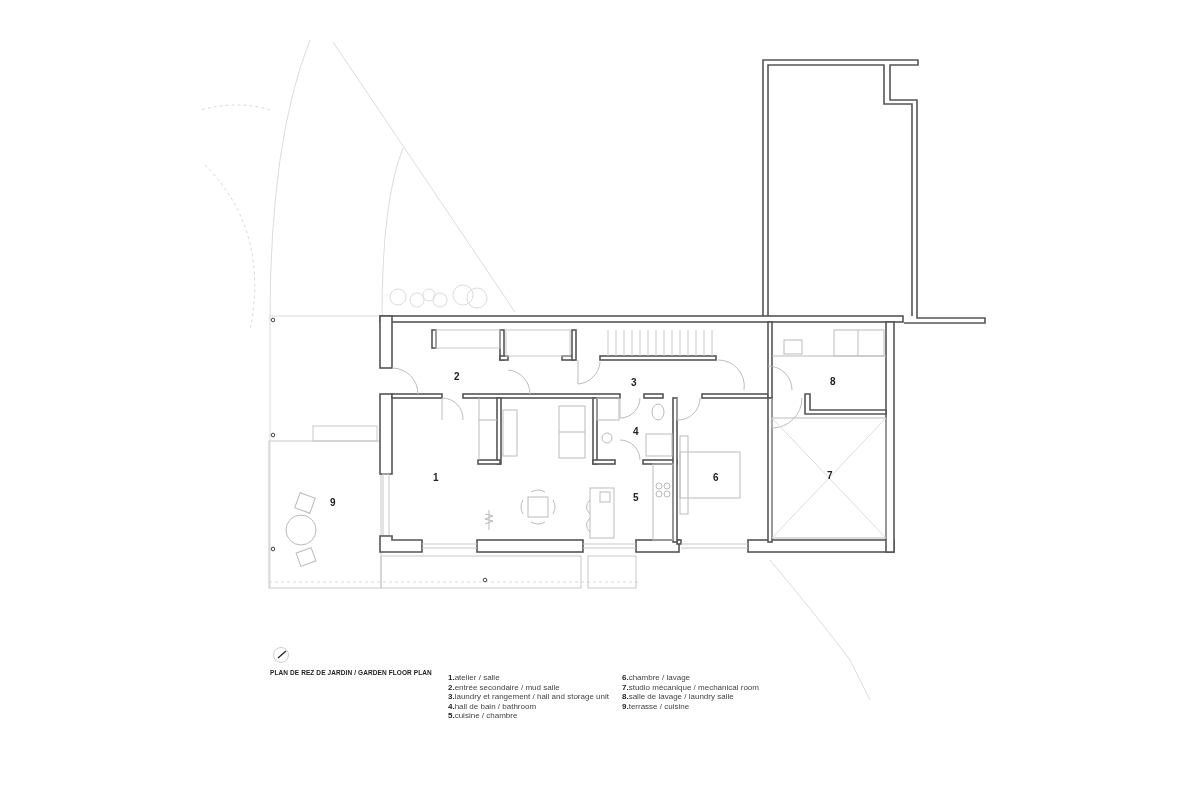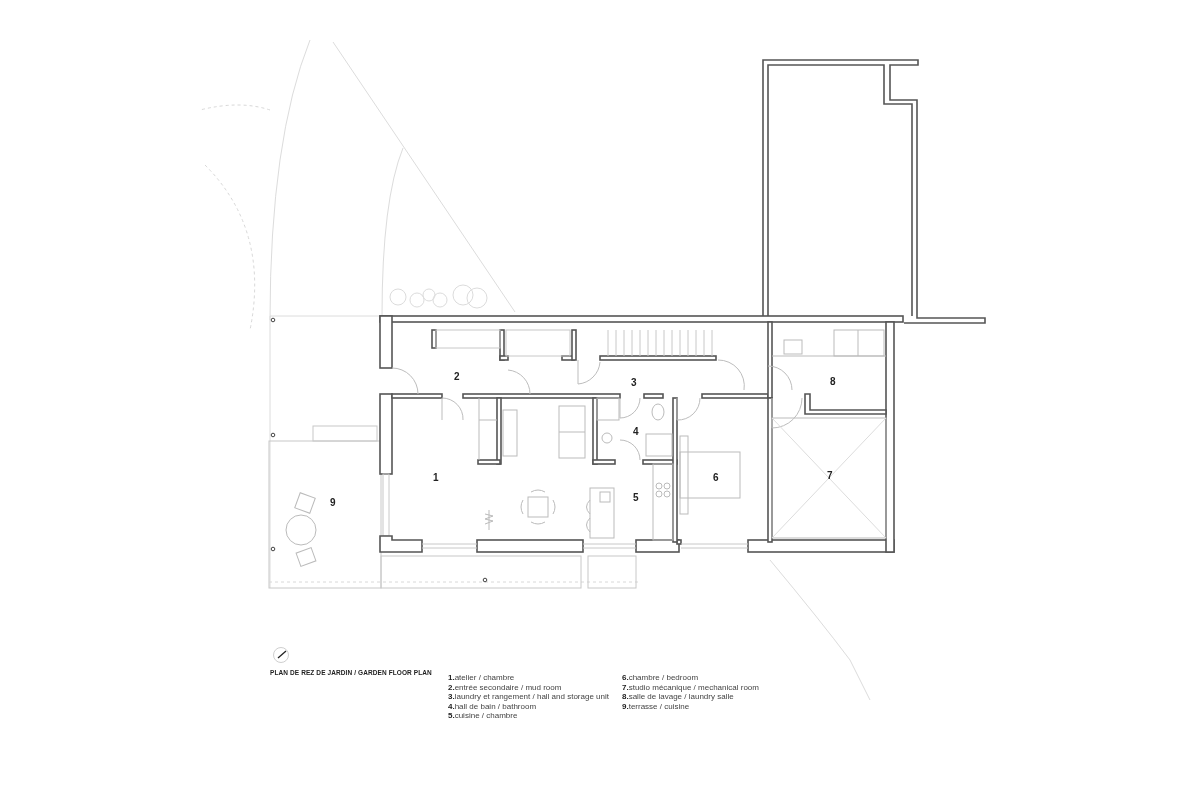--- a/index.html
+++ b/index.html
@@ -178,25 +178,25 @@
 </svg>
 
 <svg class="north" viewBox="0 0 18 18">
   <circle cx="9" cy="9" r="7.5" fill="none" stroke="#cfcfcf" stroke-width="1"></circle>
   <line x1="6" y1="12" x2="14" y2="5" stroke="#222" stroke-width="1.3"></line>
 </svg>
 
 <div class="plan-title">PLAN DE REZ DE JARDIN / GARDEN FLOOR PLAN</div>
 
 <div class="legend-col legend-col-1">
-  <div class="item"><span class="num">1.</span><span>atelier / chambre</span></div>
-  <div class="item"><span class="num">2.</span><span>entrée secondaire / mud room</span></div>
+  <div class="item"><span class="num">1.</span><span>atelier / salle</span></div>
+  <div class="item"><span class="num">2.</span><span>entrée secondaire / mud salle</span></div>
   <div class="item"><span class="num">3.</span><span>laundry et rangement / hall and storage unit</span></div>
   <div class="item"><span class="num">4.</span><span>hall de bain / bathroom</span></div>
   <div class="item"><span class="num">5.</span><span>cuisine / chambre</span></div>
 </div>
 
 <div class="legend-col legend-col-2">
-  <div class="item"><span class="num">6.</span><span>chambre / bedroom</span></div>
+  <div class="item"><span class="num">6.</span><span>chambre / lavage</span></div>
   <div class="item"><span class="num">7.</span><span>studio mécanique / mechanical room</span></div>
   <div class="item"><span class="num">8.</span><span>salle de lavage / laundry salle</span></div>
   <div class="item"><span class="num">9.</span><span>terrasse / cuisine</span></div>
 </div>
 
 </body></html>

